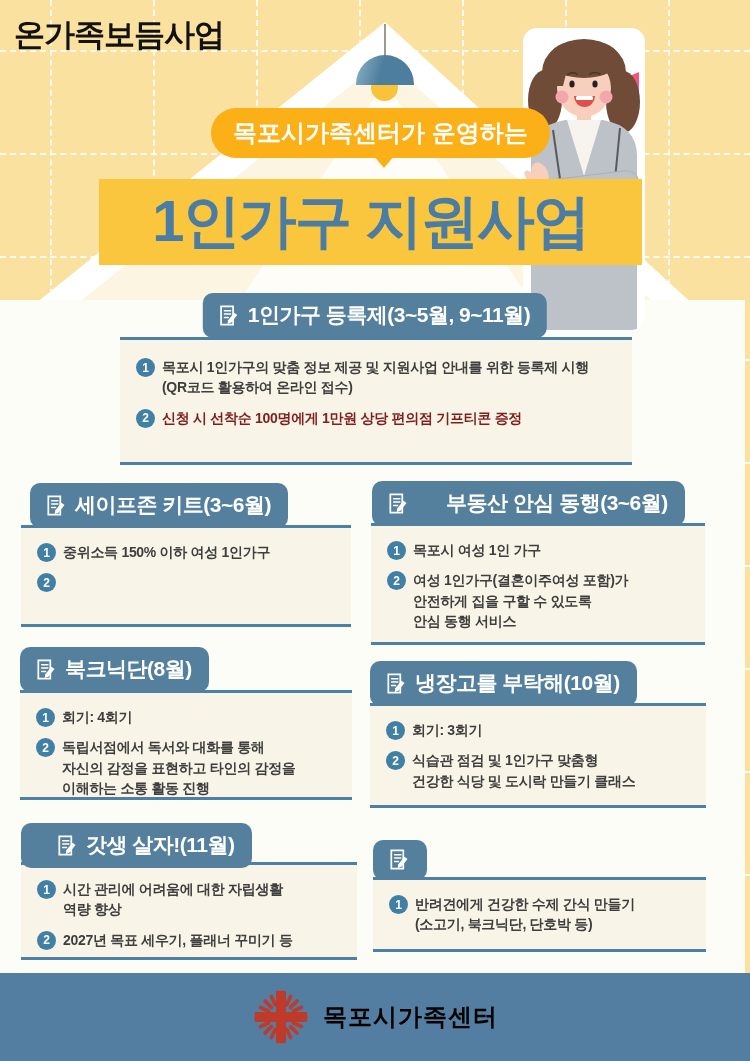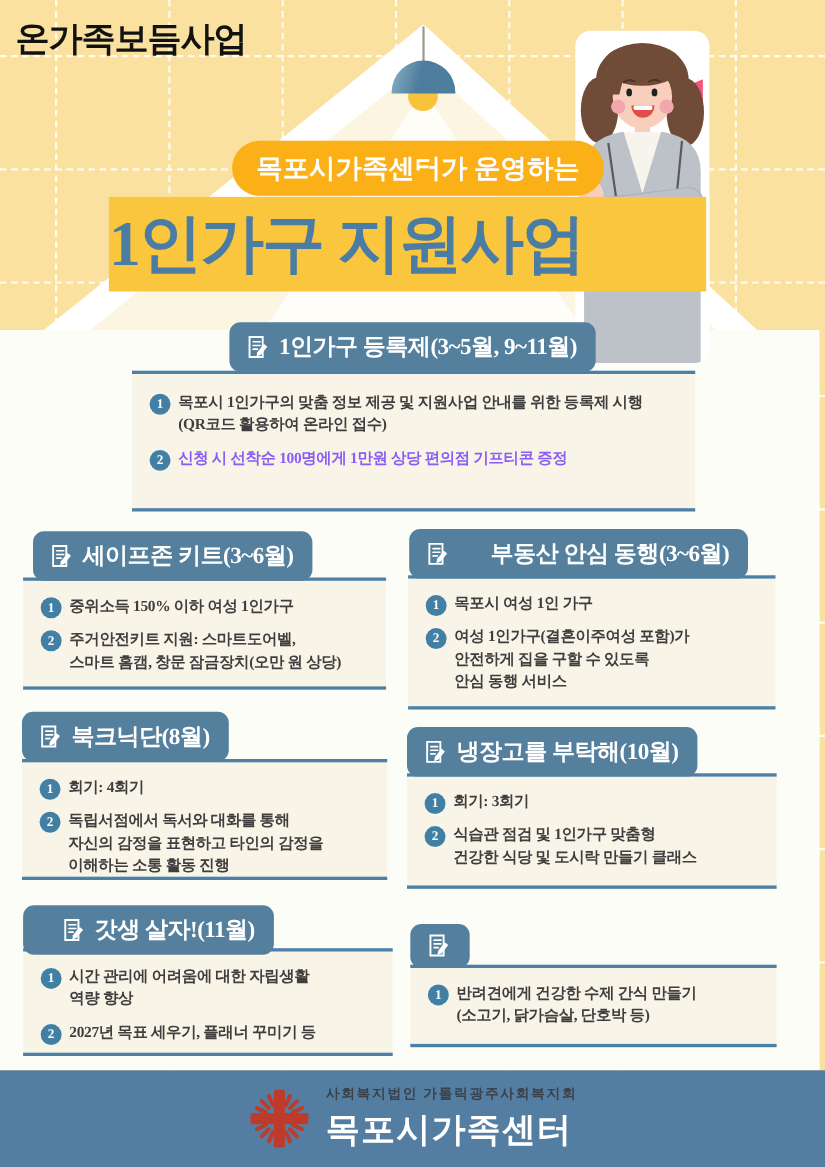--- a/index.html
+++ b/index.html
@@ -1,17 +1,17 @@
 <!DOCTYPE html>
 <html><head>
 <meta charset="utf-8">
 <style>
   html,body{margin:0;padding:0;background:#e8e8e8;}
   .poster{position:relative;width:750px;height:1061px;margin:0 auto;overflow:hidden;
-          background:#FAE19F;font-family:Liberation Serif, serif;}
+          background:#FAE19F;font-family:Liberation Sans, sans-serif;}
   
   .grid{position:absolute;inset:0;z-index:1;}
   .gv{position:absolute;top:0;bottom:88px;width:0;border-left:2px dashed rgba(255,255,255,.85);}
   .gh{position:absolute;left:0;right:0;height:0;border-top:2px dashed rgba(255,255,255,.85);}
   
   .house{position:absolute;inset:0;z-index:2;background:#FFFFFF;
          clip-path:polygon(385px 22px,0px 332px,0px 973px,745px 973px,745px 352px);}
   .roof-inner{position:absolute;inset:0;z-index:2;background:#FBF5E1;
          clip-path:polygon(385px 58px,82px 300px,651px 300px);}
   .beam{position:absolute;left:240px;top:82px;width:290px;height:218px;z-index:2;
@@ -20,59 +20,59 @@
   
   .program{position:absolute;left:14px;top:14px;z-index:4;font-size:31px;font-weight:800;
            color:#121212;letter-spacing:-1px;}
   
   .cord{position:absolute;left:384px;top:24px;width:2px;height:36px;background:#9a9a8d;z-index:3;}
   .bulb{position:absolute;left:371px;top:74px;width:27px;height:27px;border-radius:50%;
         background:#F8C23B;z-index:3;}
   .dome{position:absolute;left:356px;top:55px;width:58px;height:30px;z-index:4;
         border-radius:58px 58px 0 0;background:linear-gradient(105deg,#7fa6bd 10%,#4D7E9E 45%);}
   
-  .badge{position:absolute;left:211px;top:128px;z-index:5;background:#FBB017;color:#fff;
+  .badge{position:absolute;left:211px;top:108px;z-index:5;background:#FBB017;color:#fff;
          font-size:24px;font-weight:800;padding:9px 22px;border-radius:26px;white-space:nowrap;}
   .badge-tip{position:absolute;left:373px;top:155px;z-index:5;width:0;height:0;
          border-left:11px solid transparent;border-right:11px solid transparent;
          border-top:13px solid #FBB017;}
   
   .card{position:absolute;left:523px;top:28px;width:122px;height:302px;z-index:3;
         background:#fff;border-radius:14px;overflow:hidden;}
   
   .title-band{position:absolute;left:99px;top:179px;width:543px;height:86px;z-index:4;
-        background:#FAC63E;display:flex;align-items:center;justify-content:flex-start;}
+        background:#FAC63E;display:flex;align-items:center;justify-content:center;}
   .title-band span{font-size:58px;font-weight:800;color:#4B7CA4;letter-spacing:-2px;}
   
   .sec-h{position:absolute;z-index:5;display:flex;align-items:center;gap:8px;background:#54809E;
          color:#fff;font-weight:700;font-size:21px;padding:8px 17px 9px 14px;border-radius:10px;
          white-space:nowrap;letter-spacing:-0.5px;}
   .sec-h svg{flex:none;}
   .sec-b{position:absolute;z-index:4;background:#F8F4E7;border-top:3px solid #4D80A6;
          border-bottom:3px solid #4D80A6;padding:14px 10px 4px 16px;box-sizing:border-box;}
   .item{display:flex;gap:7px;margin-bottom:10px;}
   .num{flex:none;width:19px;height:19px;margin-top:1px;border-radius:50%;background:#4180A4;
        color:#fff;font-size:12px;font-weight:700;display:flex;align-items:center;justify-content:center;}
   .txt{white-space:pre-line;font-size:14px;font-weight:600;color:#3E3E3E;line-height:1.45;
        letter-spacing:-0.3px;}
-  .txt.red{color:#8b5cf6;font-weight:700;}
+  .txt.red{color:#7f1d1d;font-weight:700;}
   
   .h1x{left:50%;transform:translateX(-50%);top:293px;}
   .b1x{left:120px;top:337px;width:512px;height:128px;padding-top:17px;}
   .h2x{left:30px;top:483px;align-items:center;} .b2x{left:21px;top:525px;width:330px;height:102px;}
   .h3x{left:372px;top:481px;gap:37px;} .b3x{left:371px;top:523px;width:334px;height:122px;}
   .h4x{left:20px;top:647px;}  .b4x{left:20px;top:690px;width:332px;height:110px;}
   .h5x{left:370px;top:661px;} .b5x{left:370px;top:703px;width:336px;height:105px;}
   .h6x{left:21px;top:823px;padding-left:34px;}  .b6x{left:21px;top:862px;width:336px;height:98px;}
   .h7x{left:373px;top:840px;} .b7x{left:373px;top:877px;width:333px;height:75px;}
   
   .footer{position:absolute;left:0;top:973px;width:750px;height:88px;z-index:6;background:#537EA1;
           display:flex;align-items:center;justify-content:center;gap:13px;}
   .f-small{font-size:12.5px;font-weight:600;color:#39414B;letter-spacing:1.5px;margin-bottom:3px;}
-  .f-large{font-size:31px;font-weight:800;color:#ffffff;letter-spacing:1px;}
+  .f-large{font-size:24px;font-weight:800;color:#000000;letter-spacing:1px;}
 </style>
 </head>
 <body>
 
 <div class="poster">
 
   <div class="grid">
     <i class="gv" style="left:50px"></i>
       <i class="gv" style="left:153px"></i>
     <i class="gv" style="left:256px"></i>
@@ -178,22 +178,20 @@
       </svg>
     <span>세이프존 키트(3~6월)</span>
   </div>
   <div class="sec-b b2x">
     <div class="item">
         <span class="num">1</span>
         <span class="txt">중위소득 150% 이하 여성 1인가구</span>
       </div>
     <div class="item">
         <span class="num">2</span>
-        <span class="txt">주거안전키트 지원: 스마트도어벨,
-스마트 홈캠, 창문 잠금장치(오만 원 상당)</span>
       </div>
   </div>
 
   <div class="sec-h h3x">
     <svg width="23" height="23" viewBox="0 0 24 24">
         <path d="M4.5 2.5h12.5v19H4.5z" stroke="#fff" stroke-width="1.8" fill="none"></path>
         <path d="M8 7h6.5M8 10.5h6.5M8 14h4" stroke="#fff" stroke-width="1.6" stroke-linecap="round"></path>
         <path d="M11.8 17l6.4-8 3.2 2.6-6.4 8-3.8 1.2z" fill="#fff"></path>
       </svg>
     <span>부동산 안심 동행(3~6월)</span>
@@ -276,21 +274,21 @@
     <svg width="23" height="23" viewBox="0 0 24 24">
         <path d="M4.5 2.5h12.5v19H4.5z" stroke="#fff" stroke-width="1.8" fill="none"></path>
         <path d="M8 7h6.5M8 10.5h6.5M8 14h4" stroke="#fff" stroke-width="1.6" stroke-linecap="round"></path>
         <path d="M11.8 17l6.4-8 3.2 2.6-6.4 8-3.8 1.2z" fill="#fff"></path>
       </svg>
   </div>
   <div class="sec-b b7x">
     <div class="item">
         <span class="num">1</span>
         <span class="txt">반려견에게 건강한 수제 간식 만들기
-(소고기, 닭가슴살, 단호박 등)</span>
+(소고기, 북크닉단, 단호박 등)</span>
       </div>
   </div>
 
   <div class="footer">
     <svg width="58" height="58" viewBox="0 0 64 64">
       <g fill="#BE3A2B">
         <rect x="26.5" y="3" width="11" height="58" rx="1.5"></rect>
         <rect x="3" y="26.5" width="58" height="11" rx="1.5"></rect>
         <rect x="30" y="5" width="4" height="14" rx="2" transform="rotate(25 32 32)"></rect>
         <rect x="30" y="5" width="4" height="14" rx="2" transform="rotate(45 32 32)"></rect>
@@ -300,18 +298,17 @@
         <rect x="30" y="5" width="4" height="14" rx="2" transform="rotate(155 32 32)"></rect>
         <rect x="30" y="5" width="4" height="14" rx="2" transform="rotate(205 32 32)"></rect>
         <rect x="30" y="5" width="4" height="14" rx="2" transform="rotate(225 32 32)"></rect>
         <rect x="30" y="5" width="4" height="14" rx="2" transform="rotate(245 32 32)"></rect>
         <rect x="30" y="5" width="4" height="14" rx="2" transform="rotate(295 32 32)"></rect>
         <rect x="30" y="5" width="4" height="14" rx="2" transform="rotate(315 32 32)"></rect>
         <rect x="30" y="5" width="4" height="14" rx="2" transform="rotate(335 32 32)"></rect>
       </g>
     </svg>
     <div>
-      <div class="f-small">사회복지법인 가톨릭광주사회복지회</div>
       <div class="f-large">목포시가족센터</div>
     </div>
   </div>
 
 </div>
 
 </body></html>

